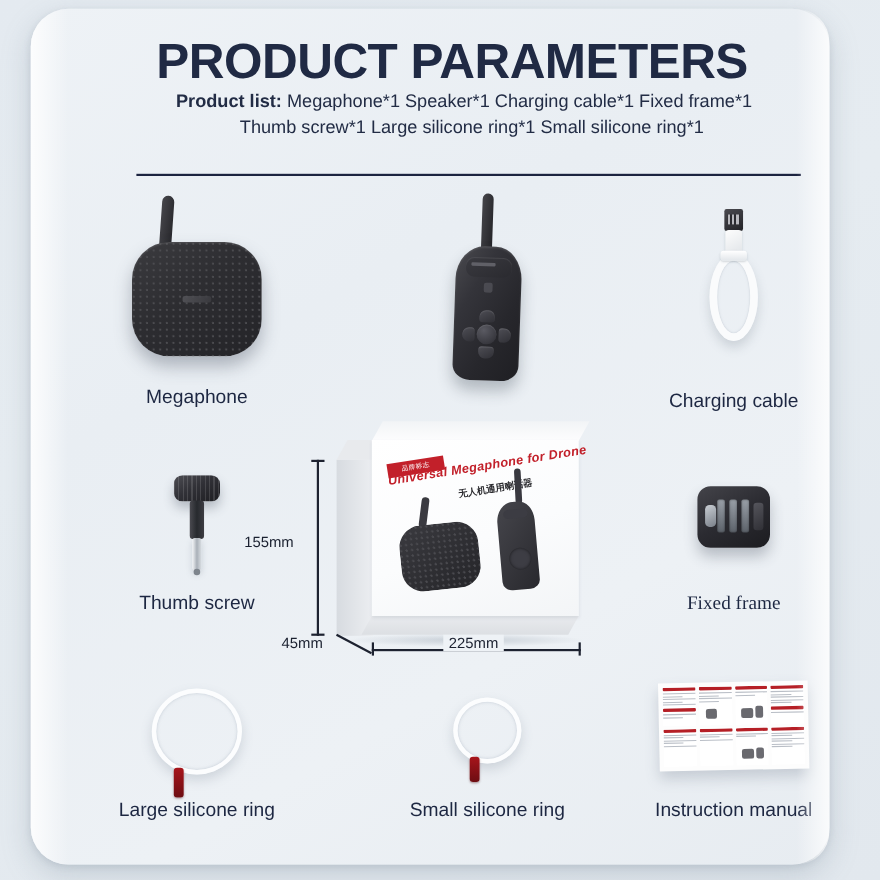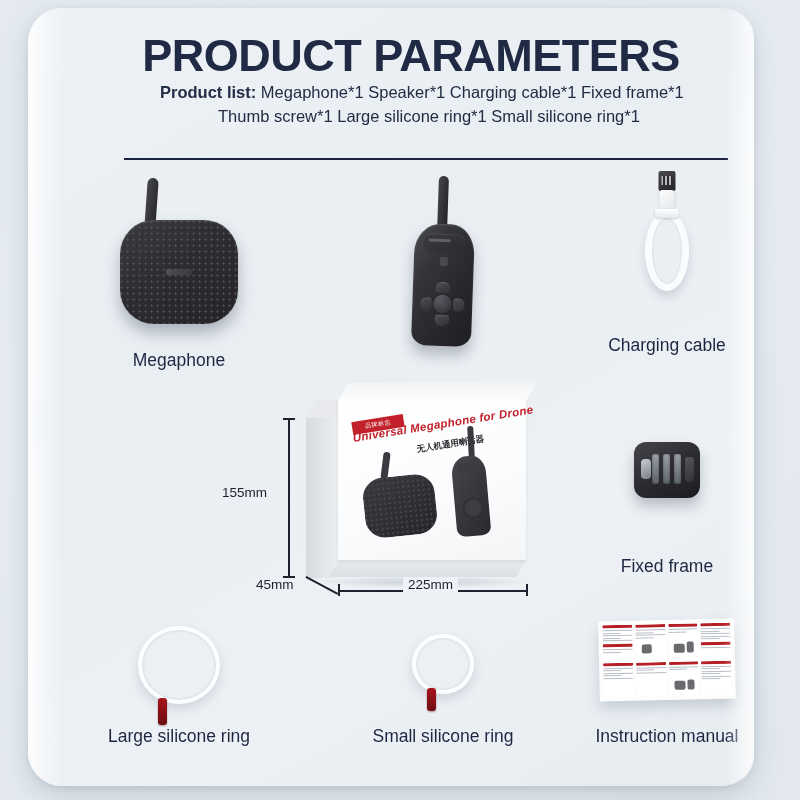--- a/index.html
+++ b/index.html
@@ -364,42 +364,50 @@
             <i class="up"></i>
             <i class="lf"></i>
             <i class="ctr"></i>
             <i class="rt"></i>
             <i class="dn"></i>
           </div>
         </div>
       </div>
     </div>
 
-    <div class="cell" style="left:530px; top:145px; width:218px; height:215px;">
+    <div class="cell" style="left:530px; top:164px; width:218px; height:215px;">
       <div class="art">
         <div class="cb-plug"></div>
         <div class="cb-neck"></div>
         <div class="cb-loop"></div>
         <div class="cb-tie"></div>
       </div>
       <div class="cap" style="top:182px;">Charging cable</div>
     </div>
 
+    <div class="cell" style="left:42px; top:400px; width:218px; height:160px;">
+      <div class="art">
+        <div class="ts-knob"></div>
+        <div class="ts-shaft"></div>
+        <div class="ts-tip"></div>
+      </div>
+      <div class="cap" style="top:130px;">Thumb screw</div>
+    </div>
 
     <div class="cell" style="left:530px; top:400px; width:218px; height:160px;">
       <div class="art">
         <div class="ff-body">
           <div class="ff-left"></div>
           <div class="ff-slot ff-s1"></div>
           <div class="ff-slot ff-s2"></div>
           <div class="ff-slot ff-s3"></div>
           <div class="ff-right"></div>
         </div>
       </div>
-      <div class="cap" style="top:148px;">Fixed frame</div>
+      <div class="cap" style="top:130px;font-family:Liberation Serif, serif;">Fixed frame</div>
     </div>
 
     <div id="boxwrap">
       <div class="bx-shadow"></div>
       <div class="bx-side"></div>
       <div class="bx-top"></div>
       <div class="bx-bottom"></div>
 
       <div class="bx-front">
         <div class="bx-badge">品牌标志</div>

